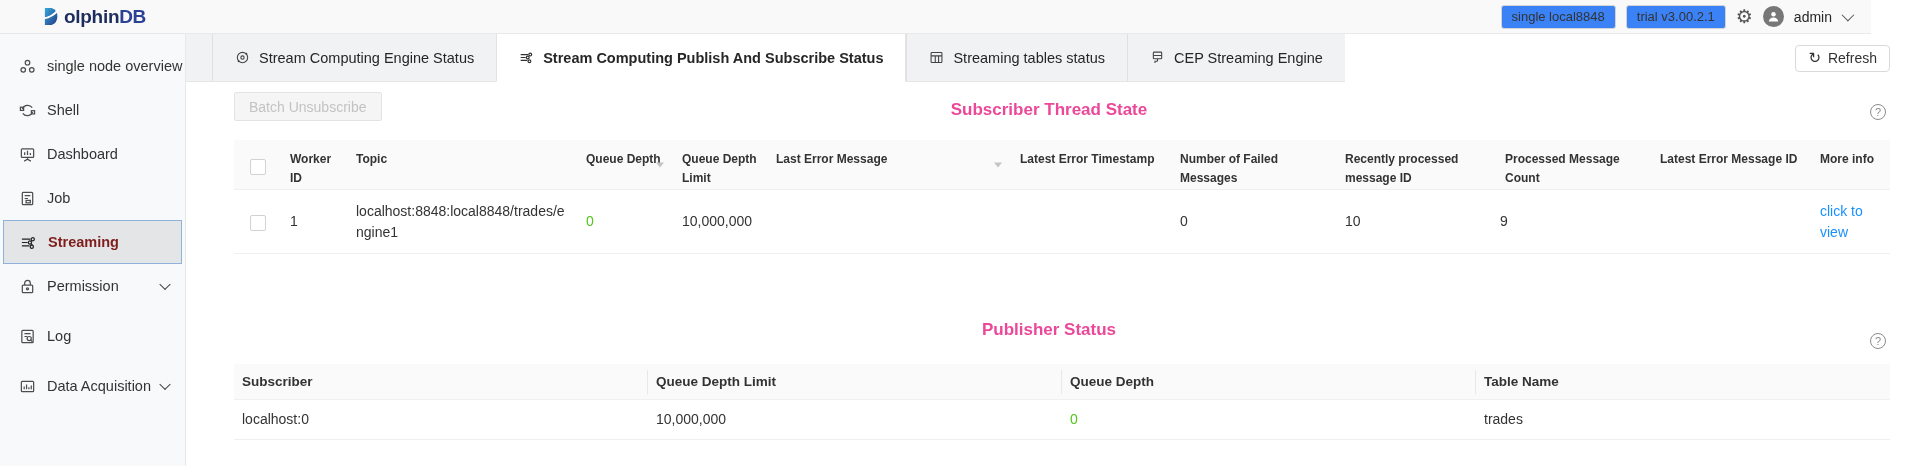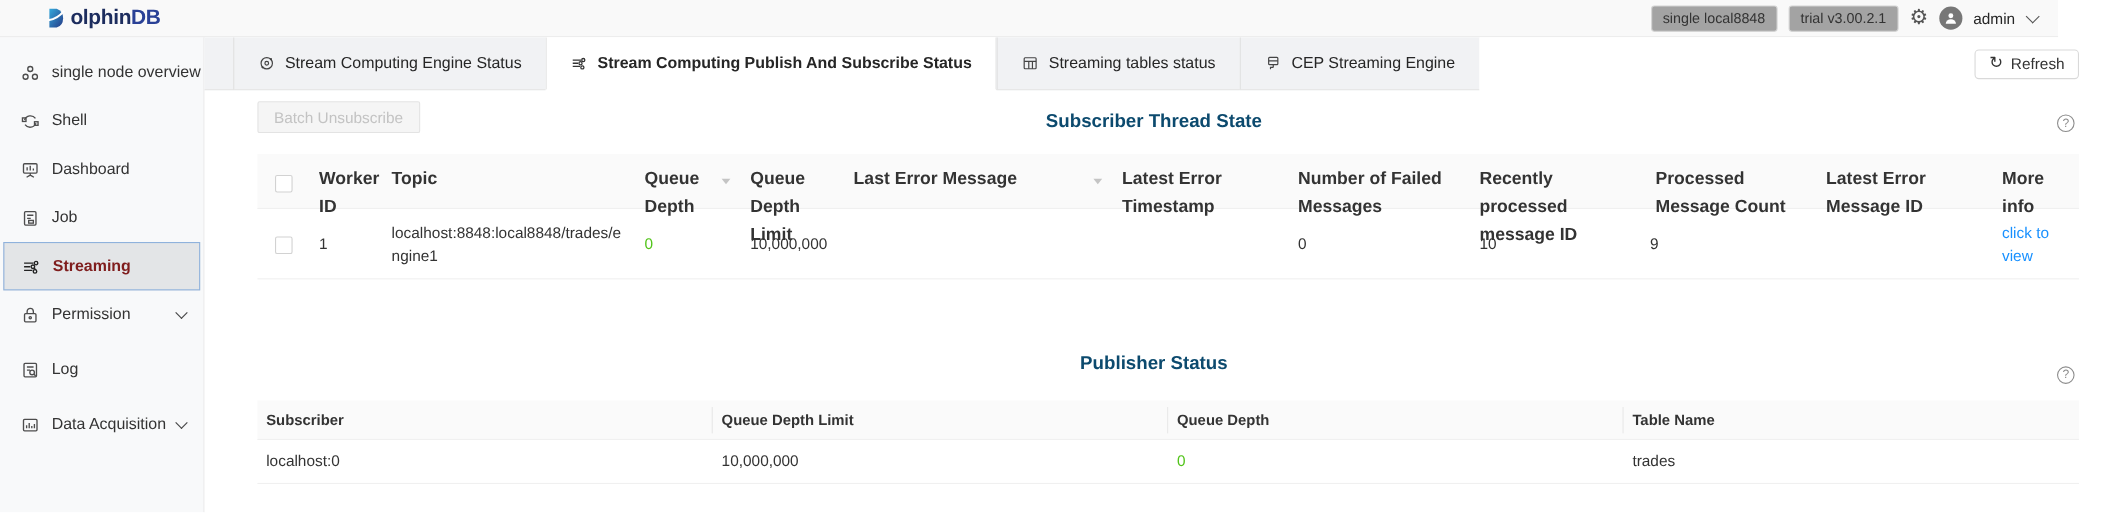--- a/index.html
+++ b/index.html
@@ -14,21 +14,21 @@
     background:#f9f9f9; border-bottom:1px solid #e9e9e9;
     display:flex; align-items:center;
   }
   .logo { display:flex; align-items:center; margin-left:42px; gap:1px; cursor:pointer; }
   .logo svg { display:block; }
   .logo-text { font-size:19px; font-weight:bold; letter-spacing:-0.3px; color:#1d2d5e; }
   .logo-db { color:#2a4196; }
   .topbar-right { margin-left:auto; display:flex; align-items:center; gap:10px; margin-right:20px; }
   .badge {
     height:24px; padding:0 10px; border:1px solid #d4d4d4; border-radius:3px;
-    background:#a3a3a3; font-size:13px; color:#333; display:flex; align-items:center; cursor:pointer;
+    background:#3b82f6; font-size:13px; color:#333; display:flex; align-items:center; cursor:pointer;
   }
   .gear { font-size:19px; color:#555; cursor:pointer; line-height:1; }
   .avatar {
     width:21px; height:21px; border-radius:50%; background:#777;
     display:flex; align-items:center; justify-content:center;
   }
   .user-name { font-size:14px; color:#262626; cursor:pointer; }
   .chev-small { width:9px; height:9px; border-right:1.5px solid #555; border-bottom:1.5px solid #555;
     transform:rotate(45deg) translateY(-2px); display:inline-block; }
   
@@ -75,38 +75,38 @@
   }
   .refresh-ico { font-size:15px; line-height:1; color:#333; transform:translateY(-1px); }
   
   .batch-btn {
     position:absolute; left:48px; top:58px; height:29px; padding:0 14px;
     background:#f5f5f5; border:1px solid #e3e3e3; border-radius:2px;
     font-size:14px; color:#c3c3c3; display:flex; align-items:center; cursor:not-allowed;
   }
   .section-title {
     position:absolute; left:0; width:100%; text-align:center;
-    font-size:17px; font-weight:bold; color:#0c4a6e;
+    font-size:17px; font-weight:bold; color:#ec4899;
   }
   .title-sub { top:66px; }
   .title-pub { top:286px; }
   .help-ico {
     position:absolute; right:26px; width:16px; height:16px; border:1px solid #8c8c8c; border-radius:50%;
     color:#8c8c8c; font-size:11px; display:flex; align-items:center; justify-content:center; cursor:pointer;
   }
   .help-sub { top:70px; }
   .help-pub { top:299px; }
   
   .tbl { position:absolute; left:48px; width:1656px; }
   .tbl-sub { top:106px; }
   .tbl-pub { top:330px; }
   .thead { display:flex; background:#fafafa; border-bottom:1px solid #f0f0f0; }
   .trow  { display:flex; background:#fff; border-bottom:1px solid #f0f0f0; }
   .th {
-    position:relative; padding:10px 8px 8px 8px; font-size:16px; font-weight:bold; color:#333;
+    position:relative; padding:10px 8px 8px 8px; font-size:12px; font-weight:bold; color:#333;
     line-height:1.6;
   }
   .th .sep { position:absolute; right:0; top:50%; transform:translateY(-50%);
     width:1px; height:24px; background:#e8e8e8; }
   .td { padding:8px; font-size:14px; color:#333; display:flex; align-items:center; line-height:1.45; }
   .sub-head { height:50px; }
   .sub-row  { min-height:64px; }
   .c-cbx  { width:48px;  padding-left:16px; }
   .c-wid  { width:66px; }
   .c-top  { width:230px; }

